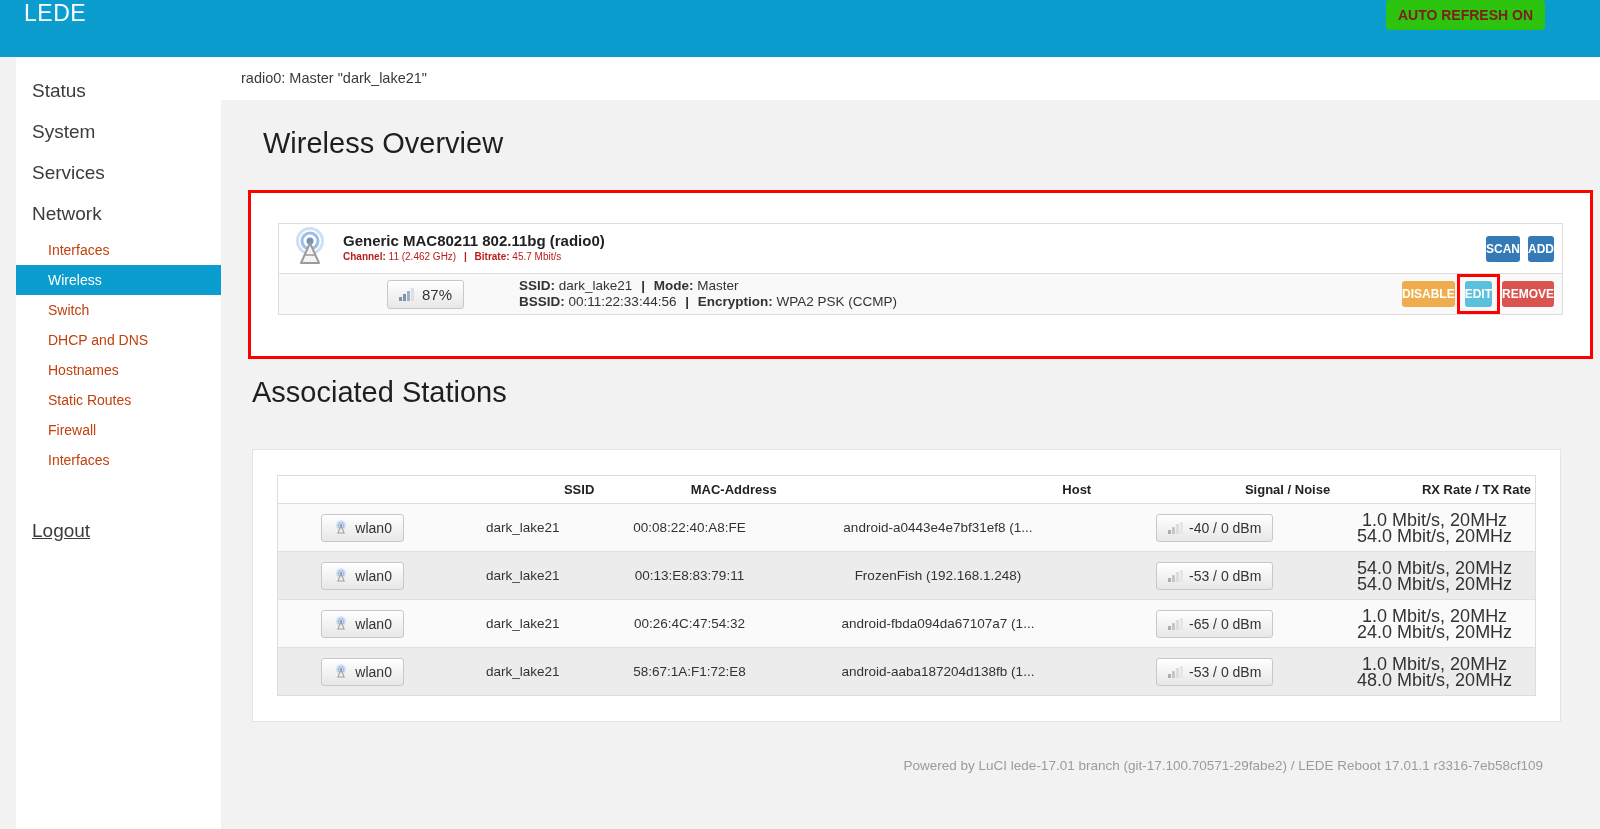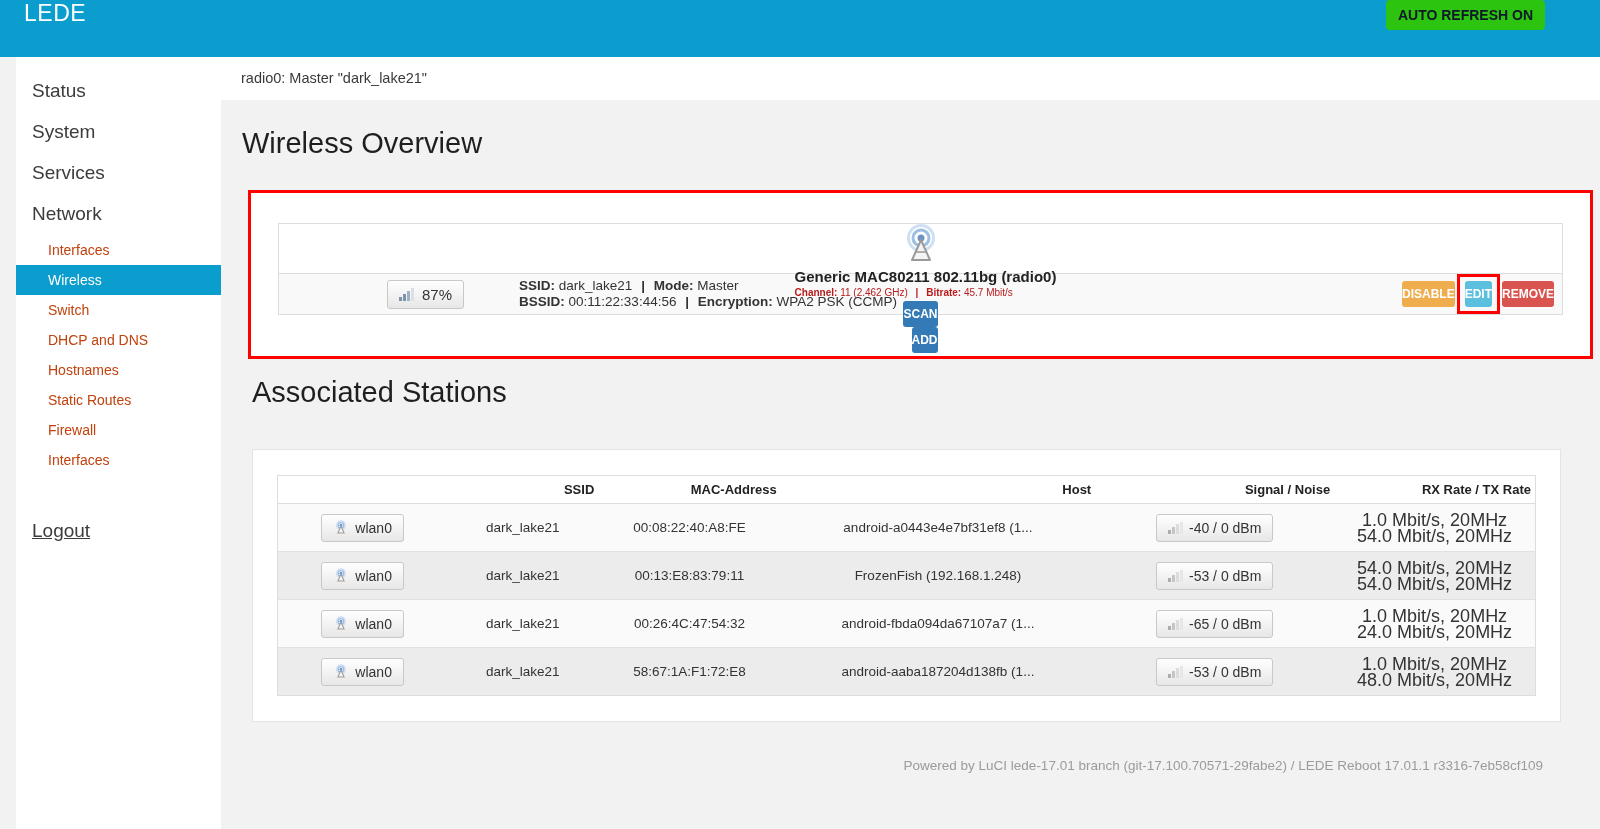--- a/index.html
+++ b/index.html
@@ -3,48 +3,48 @@
 <meta charset="utf-8">
 <style>
   * { margin:0; padding:0; box-sizing:border-box; }
   html,body { width:1600px; height:829px; overflow:hidden; background:#f2f2f2;
               font-family:"Liberation Sans","DejaVu Sans",sans-serif; color:#333; }
 
   
   .topbar { height:57px; background:#0a9dcd; display:flex; align-items:flex-start;
             justify-content:space-between; padding:0 55px 0 24px; }
   .brand { color:#fff; font-size:23px; letter-spacing:.5px; }
-  .autorefresh { background:#2cc40e; color:#0f172a; font-weight:bold; font-size:14px;
+  .autorefresh { background:#2cc40e; color:#7f1d1d; font-weight:bold; font-size:14px;
                  padding:7px 12px; border-radius:4px; cursor:pointer; }
 
   
   .frame { display:flex; height:772px; }
   .sidebar { width:205px; background:#fff; padding-top:14px; flex:none;margin-left:16px; }
   .nav-section { font-size:19px; color:#3c3c3c; padding:9px 16px 10px; cursor:pointer; }
   .nav-sub { font-size:14px; color:#c2410c; padding:7px 16px 7px 32px; cursor:pointer; }
   .nav-sub.active { background:#0a9dcd; color:#fff; }
   .logout { font-size:19px; color:#3c3c3c; text-decoration:underline;
             padding:9px 16px; margin-top:36px; cursor:pointer; display:block; }
 
   .main { flex:1; display:flex; flex-direction:column; }
   .breadcrumb-strip { background:#fff; height:43px; padding:13px 0 0 20px;
                       font-size:14.5px; color:#3a3a3a; }
   .content { flex:1; background:#f2f2f2; position:relative; }
 
   h1.sect { font-size:29px; font-weight:400; color:#1f1f1f;
-            margin:27px 0 30px 21px; }
+            margin:27px 0 30px 42px; }
   h2.sect { font-size:29px; font-weight:400; color:#1f1f1f;
             margin:17px 0 40px 31px; }
 
   
   .annotation-box { margin-left:27px; width:1345px; border:3px solid #fe0000; }
   .panel { background:#fff; padding:30px 27px 41px; }
   .ovtable { border:1px solid #ddd; }
   .ov-row { display:flex; align-items:center; padding:0 8px; }
-  .ov-row.device { height:50px; background:#fff; border-bottom:1px solid #ddd;flex-direction:column; }
+  .ov-row.device { height:50px; background:#fff; border-bottom:1px solid #ddd; }
   .ov-row.ssid { height:40px; background:#f9f9f9; }
   .dev-info { margin-left:10px; }
   .dev-name { font-size:15px; font-weight:bold; color:#222; line-height:17px; }
   .dev-sub { font-size:10px; color:#b91c1c; line-height:16px; }
   .lbl { font-weight:bold; }
   .sep { margin:0 5px; font-weight:bold; }
   .spacer { flex:1; }
 
   .btn { display:inline-block; border:none; color:#fff; font-weight:bold;
          font-size:12px; padding:6px 0; border-radius:3px; cursor:pointer;

